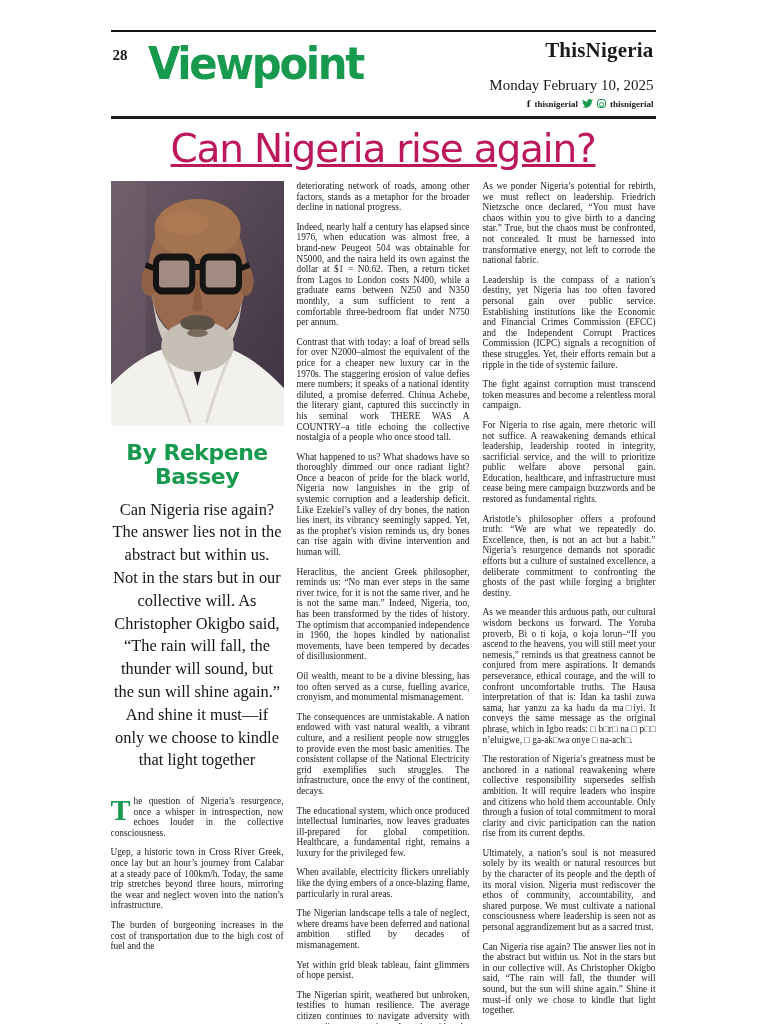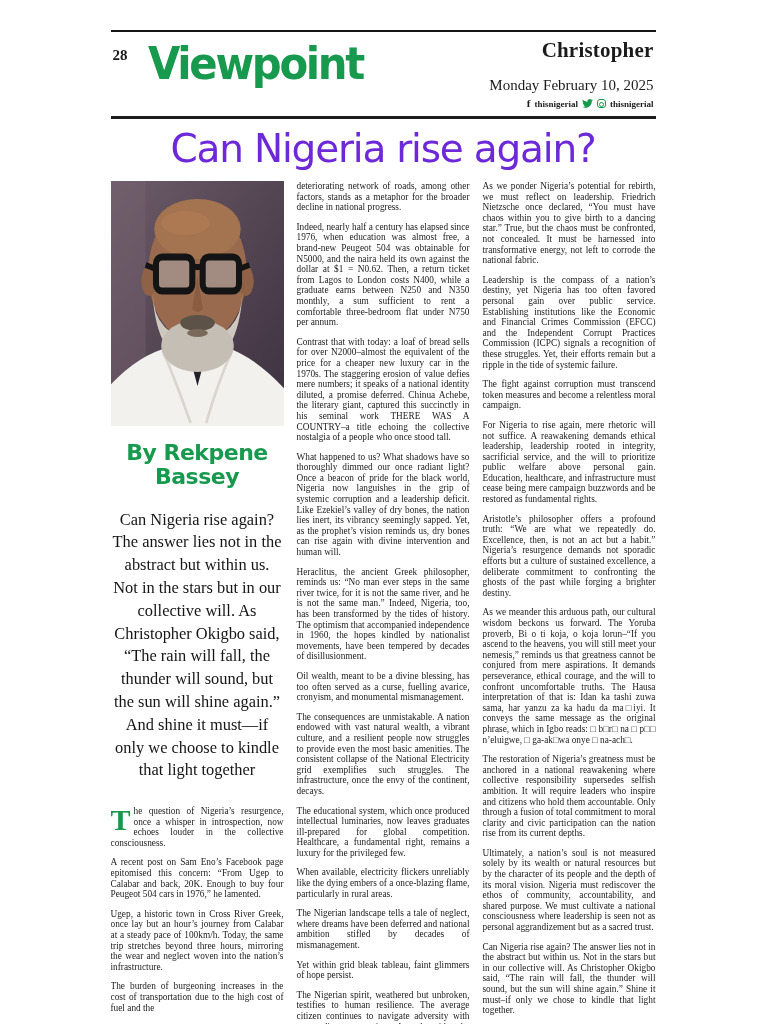--- a/index.html
+++ b/index.html
@@ -22,31 +22,31 @@
   .masthead { font-weight:700; font-size:21px; letter-spacing:0.2px; line-height:1.05; }
   .date { font-size:15px; margin-top:16px; }
   .social { display:flex; gap:4px; align-items:center; justify-content:flex-end; font-weight:700; font-size:9px; margin-top:4px; }
   .social .fb-glyph { font-family:"Liberation Serif",serif; font-weight:700; font-size:11px; line-height:1; }
   .social svg { display:block; }
   .ig-box { width:9px; height:9px; border:1.4px solid #179a4e; border-radius:3px; position:relative; }
   .ig-box::after { content:""; position:absolute; left:1.5px; top:1.5px; width:3px; height:3px; border:1.1px solid #179a4e; border-radius:50%; }
   .header-rule { height:3px; background:#1c1c1c; }
   h1.headline {
     font-family:"DejaVu Sans", sans-serif; font-weight:400; font-size:39px;
-    letter-spacing:-1.2px; text-align:center; margin:7px 0 10px 0; color:#6d28d9;
+    letter-spacing:-1.2px; text-align:center; margin:7px 0 10px 0; color:#be185d;text-decoration:underline;
   }
   .columns { display:flex; gap:13px; height:862px; overflow:hidden; }
   .col { flex:1 1 0; font-size:9.3px; line-height:10.6px; text-align:justify; }
   .para { margin:0 0 9px 0; }
   .photo { width:100%; height:245px; }
   .photo svg { display:block; width:100%; height:100%; }
   .byline {
     color:#179a4e; font-family:"DejaVu Sans", sans-serif; font-weight:700;
     font-size:22px; line-height:1.08; letter-spacing:-0.5px;
-    text-align:center; max-width:150px; margin:15px auto 20px auto;
+    text-align:center; max-width:150px; margin:15px auto 10px auto;
   }
   .pull-quote {
     font-size:16.4px; line-height:22.8px; text-align:center; color:#151515;
     margin:0 0 24px 0;
   }
   .dropcap {
     float:left; color:#179a4e; font-weight:700; font-size:30px; line-height:25px;
     padding:1px 3px 0 0;
   }
   .bio {
@@ -58,21 +58,21 @@
 <body>
 
 <div class="page">
 
   <div class="top-rule"></div>
 
   <div class="header-row">
     <div class="page-num">28</div>
     <div class="section-logo">Viewpoint</div>
     <div class="masthead-block">
-      <div class="masthead">Christopher</div>
+      <div class="masthead">ThisNigeria</div>
       <div class="date">Monday February 10, 2025</div>
       <div class="social">
         <span class="fb-glyph">f</span>
         <span>thisnigerial</span>
         <span>
           <svg width="11" height="9" viewBox="0 0 24 20">
               <path fill="#179a4e" d="M24 2.4c-.9.4-1.8.7-2.8.8 1-.6 1.8-1.6 2.2-2.7-1 .6-2 1-3.1 1.2C19.4.7 18.1 0 16.7 0c-2.7 0-4.9 2.2-4.9 4.9 0 .4 0 .8.1 1.1C7.7 5.8 4.1 3.9 1.7 1c-.4.7-.7 1.6-.7 2.5 0 1.7.9 3.2 2.2 4.1-.8 0-1.6-.2-2.2-.6v.1c0 2.4 1.7 4.4 3.9 4.8-.4.1-.8.2-1.3.2-.3 0-.6 0-.9-.1.6 2 2.4 3.4 4.6 3.4-1.7 1.3-3.8 2.1-6.1 2.1-.4 0-.8 0-1.2-.1 2.2 1.4 4.8 2.2 7.5 2.2 9.1 0 14-7.5 14-14v-.6c1-.7 1.8-1.6 2.5-2.6z"></path>
             </svg>
         </span>
         <span class="ig-box"></span>
@@ -125,21 +125,20 @@
           <rect x="52" y="76" width="42" height="34" rx="7" fill="none" stroke="#141414" stroke-width="7"></rect>
           <rect x="106" y="76" width="42" height="34" rx="7" fill="none" stroke="#141414" stroke-width="7"></rect>
           <path d="M94 86 L106 86" stroke="#141414" stroke-width="6"></path>
           <path d="M52 88 L40 84 M148 88 L160 84" stroke="#141414" stroke-width="6"></path>
         </svg>
       </div>
       <div class="byline">By Rekpene Bassey</div>
       <div class="pull-quote">Can Nigeria rise again? The answer lies not in the abstract but within us. Not in the stars but in our collective will. As Christopher Okigbo said, “The rain will fall, the thunder will sound, but the sun will shine again.” And shine it must—if only we choose to kindle that light together</div>
       <div>
           <p class="para"><span class="dropcap">T</span>he question of Nigeria’s resurgence, once a whisper in introspection, now echoes louder in the collective consciousness.</p>
-          <p class="para">A recent post on Sam Eno’s Facebook page epitomised this concern: “From Ugep to Calabar and back, 20K. Enough to buy four Peugeot 504 cars in 1976,” he lamented.</p>
           <p class="para">Ugep, a historic town in Cross River Greek, once lay but an hour’s journey from Calabar at a steady pace of 100km/h. Today, the same trip stretches beyond three hours, mirroring the wear and neglect woven into the nation’s infrastructure.</p>
           <p class="para">The burden of burgeoning increases in the cost of transportation due to the high cost of fuel and the</p>
         </div>
     </div>
 
     <div class="col">
       <div>
           <p class="para">deteriorating network of roads, among other factors, stands as a metaphor for the broader decline in national progress.</p>
           <p class="para">Indeed, nearly half a century has elapsed since 1976, when education was almost free, a brand-new Peugeot 504 was obtainable for N5000, and the naira held its own against the dollar at $1 = N0.62. Then, a return ticket from Lagos to London costs N400, while a graduate earns between N250 and N350 monthly, a sum sufficient to rent a comfortable three-bedroom flat under N750 per annum.</p>
           <p class="para">Contrast that with today: a loaf of bread sells for over N2000–almost the equivalent of the price for a cheaper new luxury car in the 1970s. The staggering erosion of value defies mere numbers; it speaks of a national identity diluted, a promise deferred. Chinua Achebe, the literary giant, captured this succinctly in his seminal work THERE WAS A COUNTRY–a title echoing the collective nostalgia of a people who once stood tall.</p>

